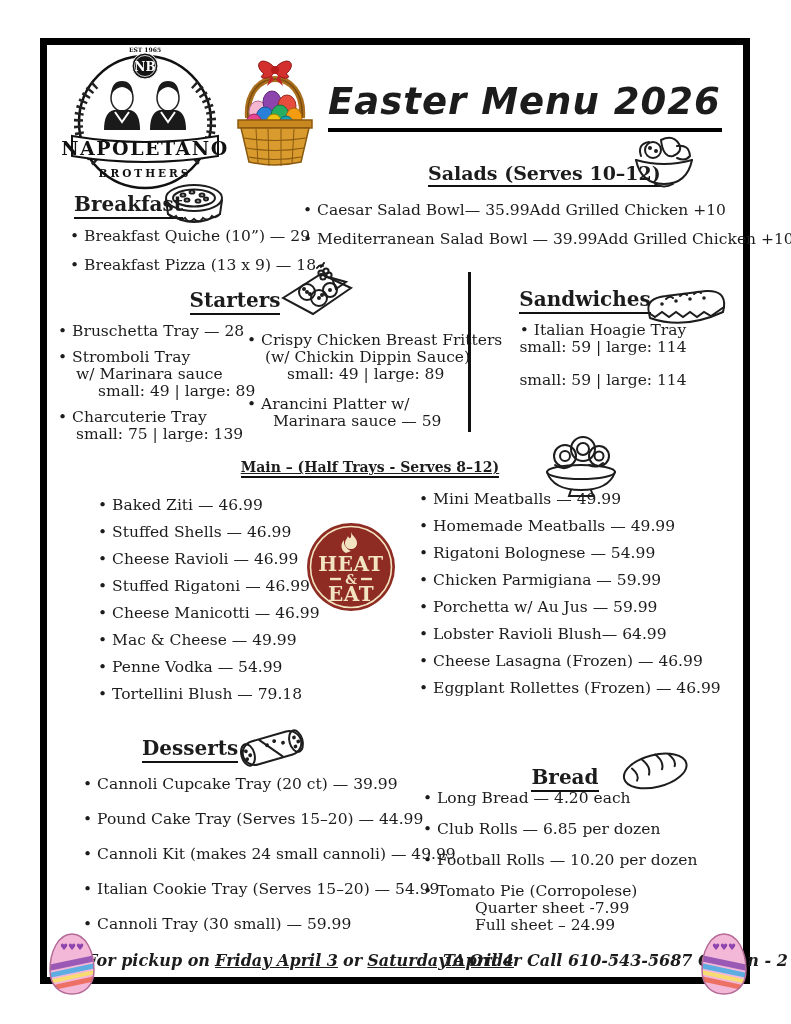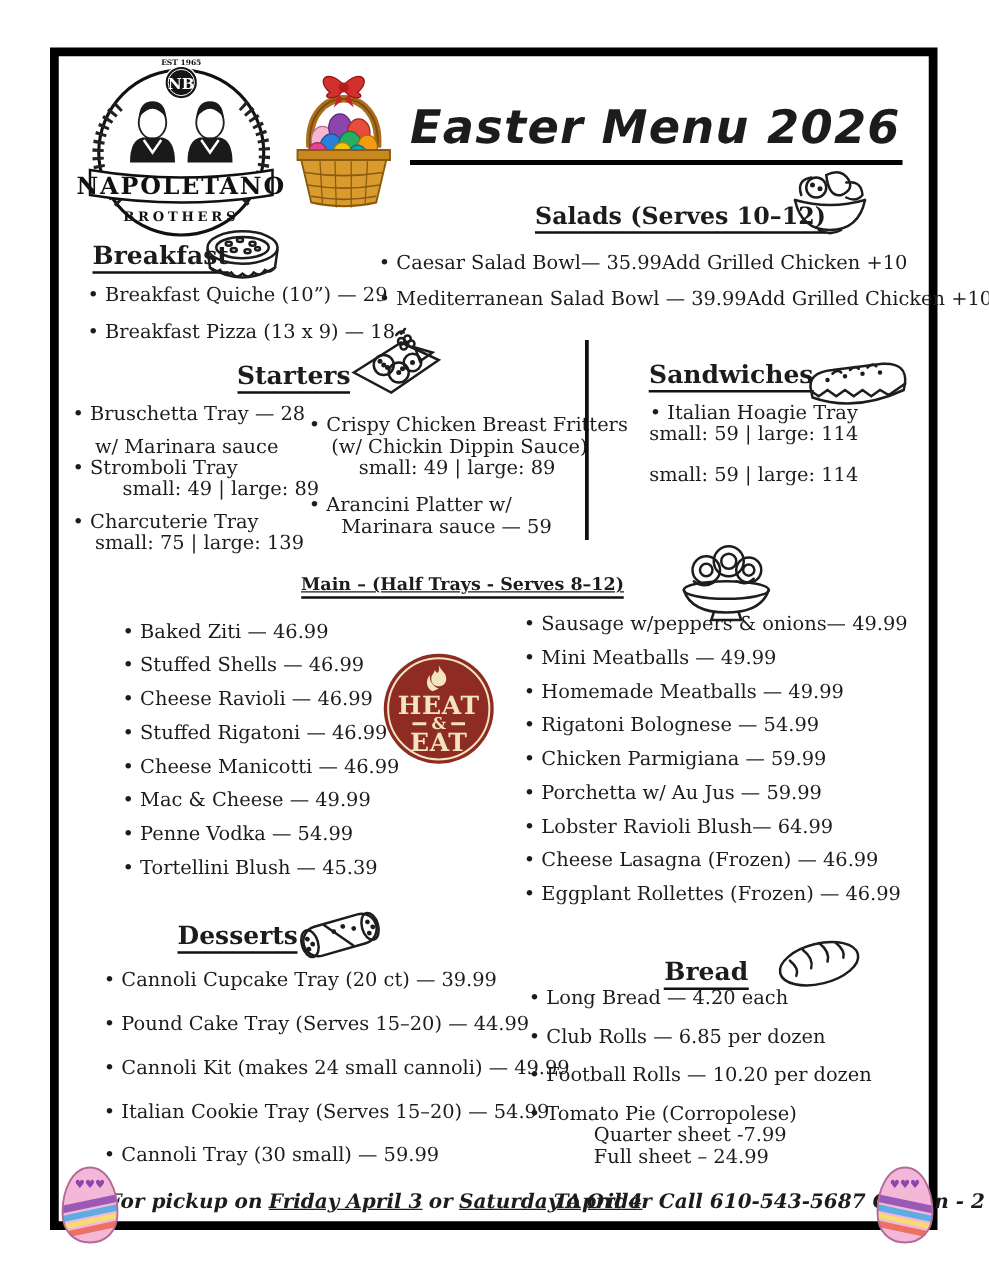--- a/index.html
+++ b/index.html
@@ -194,22 +194,22 @@
       <circle cx="46" cy="15" r="2.6"></circle>
       <circle cx="52" cy="13" r="2.6"></circle>
     <path d="M40,6 q3,-4 6,-2 M44,5 l3,-4"></path>
   </svg>
 </div>
 <div class="abs st-left">
   <div class="blk">
     <div class="mi bullet">Bruschetta Tray — 28</div>
   </div>
   <div class="blk">
+    <div class="mi bullet">Stromboli Tray</div>
     <div class="mi ind1">w/ Marinara sauce</div>
-    <div class="mi bullet">Stromboli Tray</div>
     <div class="mi ind2">small: 49 | large: 89</div>
   </div>
   <div class="blk">
     <div class="mi bullet">Charcuterie Tray</div>
     <div class="mi ind1">small: 75 | large: 139</div>
   </div>
 </div>
 <div class="abs st-right">
   <div class="blk" style="margin-bottom:13px;">
     <div class="mi bullet">Crispy Chicken Breast Fritters</div>
@@ -267,37 +267,36 @@
   </svg>
 </div>
 <div class="abs main-left">
   <div class="mi bullet">Baked Ziti — 46.99</div>
   <div class="mi bullet">Stuffed Shells — 46.99</div>
   <div class="mi bullet">Cheese Ravioli — 46.99</div>
   <div class="mi bullet">Stuffed Rigatoni — 46.99</div>
   <div class="mi bullet">Cheese Manicotti — 46.99</div>
   <div class="mi bullet">Mac &amp; Cheese — 49.99</div>
   <div class="mi bullet">Penne Vodka — 54.99</div>
-  <div class="mi bullet">Tortellini Blush — 45.39</div>
+  <div class="mi bullet">Tortellini Blush — 79.18</div>
 </div>
 
 <div class="abs" style="left:306px;top:522px;">
   <svg width="90" height="90" viewBox="0 0 90 90">
     <circle cx="45" cy="45" r="44" fill="#8E2B22"></circle>
     <circle cx="45" cy="45" r="40.5" fill="none" stroke="#F2E3C1" stroke-width="1.6"></circle>
     <path d="M45,10 C47,15 51,16 51,21 C51,25 48,27 45,27 C42,27 39,25 39,21 C39,18 41,17 42,14 C43,17 46,18 45,10 Z M45,29 C41,27 37,23 38,18 C34,22 35,29 40,31 Z" fill="#F2E3C1"></path>
     <text x="45" y="49" text-anchor="middle" font-size="20" font-weight="bold" letter-spacing="0.5" fill="#F2E3C1" font-family="Liberation Sans, sans-serif">HEAT</text>
     <line x1="24" y1="57" x2="35" y2="57" stroke="#F2E3C1" stroke-width="2.4"></line>
     <line x1="55" y1="57" x2="66" y2="57" stroke="#F2E3C1" stroke-width="2.4"></line>
     <text x="45" y="61.5" text-anchor="middle" font-size="13" font-weight="bold" fill="#F2E3C1" font-family="Liberation Sans, sans-serif">&amp;</text>
     <text x="45" y="79" text-anchor="middle" font-size="20" font-weight="bold" letter-spacing="0.5" fill="#F2E3C1" font-family="Liberation Sans, sans-serif">EAT</text>
   </svg>
 </div>
 <div class="abs main-right">
-  <div class="mi bullet">Sausage w/peppers &amp; onions— 49.99</div>
   <div class="mi bullet">Mini Meatballs — 49.99</div>
   <div class="mi bullet">Homemade Meatballs — 49.99</div>
   <div class="mi bullet">Rigatoni Bolognese — 54.99</div>
   <div class="mi bullet">Chicken Parmigiana — 59.99</div>
   <div class="mi bullet">Porchetta w/ Au Jus — 59.99</div>
   <div class="mi bullet">Lobster Ravioli Blush— 64.99</div>
   <div class="mi bullet">Cheese Lasagna (Frozen) — 46.99</div>
   <div class="mi bullet">Eggplant Rollettes (Frozen) — 46.99</div>
 </div>
 

